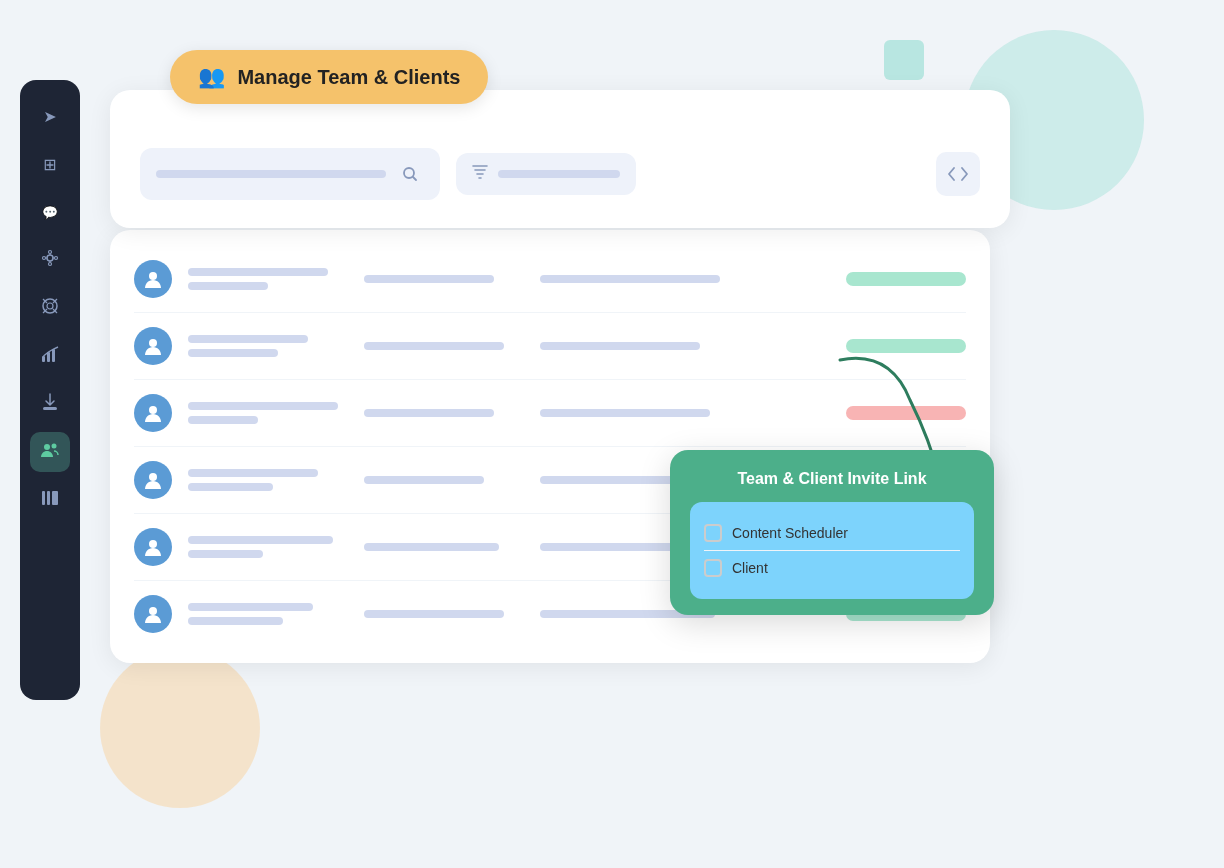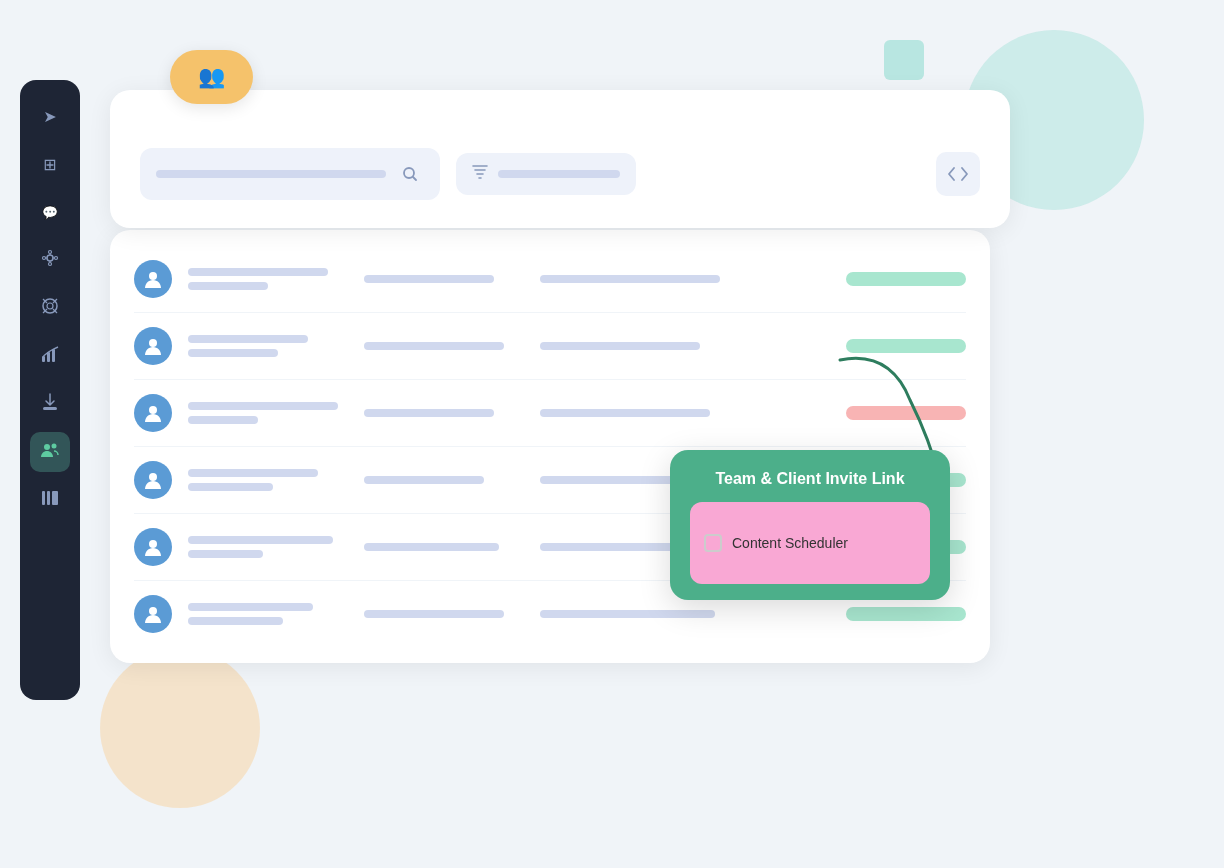--- a/index.html
+++ b/index.html
@@ -241,38 +241,38 @@
     }
     .status-pink {
       background: #f8b4b4;
     }
 
     
     .invite-popup {
       position: absolute;
       top: 400px;
       left: 560px;
-      width: 280px;
+      width: 324px;
       background: #4caf8a;
       border-radius: 18px;
       padding: 20px 20px 16px 20px;
       z-index: 30;
       box-shadow: 0 8px 32px rgba(0,0,0,0.15);
     }
     .invite-popup-title {
       color: #fff;
       font-size: 16px;
       font-weight: 700;
       text-align: center;
       margin-bottom: 14px;
     }
     .invite-popup-inner {
-      background: #f9a8d4;
+      background: #7dd3fc;
       border-radius: 12px;
-      padding: 24px 14px;
+      padding: 14px 14px;
     }
     .invite-option {
       display: flex;
       align-items: center;
       gap: 10px;
       padding: 8px 0;
       border-bottom: 1px solid #f0f4f8;
       font-size: 14px;
       color: #333;
     }
@@ -383,20 +383,21 @@
         <rect x="11" y="2" width="6" height="14" rx="1" fill="#8899bb"></rect>
       </svg>
     </span>
   </div>
 </div>
 
 <div class="main-area">
 
   <div class="header-badge">
     <span class="header-badge-icon">👥</span>
+    <span class="header-badge-text">Manage Team &amp; Clients</span>
   </div>
 
   <div class="search-panel">
     <div style="height:20px;"></div>
     <div class="search-row">
       <div class="search-input-wrap">
         <div class="search-input-bar"></div>
         <div class="search-icon-circle">
           <svg width="16" height="16" viewBox="0 0 16 16" fill="none">
             <circle cx="7" cy="7" r="5" stroke="#8899bb" stroke-width="1.8"></circle>
@@ -567,17 +568,21 @@
     <div class="invite-popup-title">Team &amp; Client Invite Link</div>
     <div class="invite-popup-inner">
 
       <div class="invite-option">
         <div class="checkbox"></div>
         <span>Content Scheduler</span>
       </div>
 
 
 
+      <div class="invite-option">
+        <div class="checkbox"></div>
+        <span>Client</span>
+      </div>
 
     </div>
   </div>
 
 </div>
 
 </body></html>

